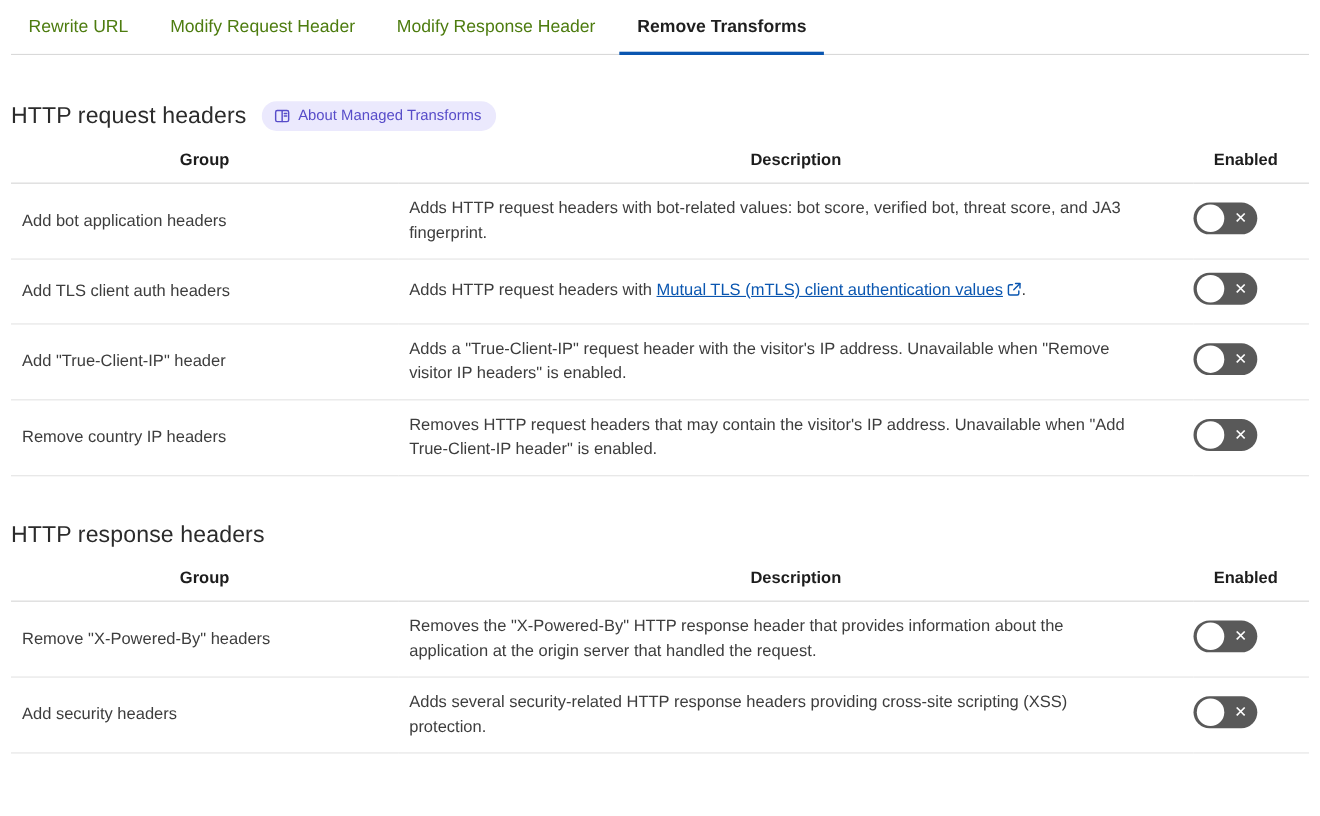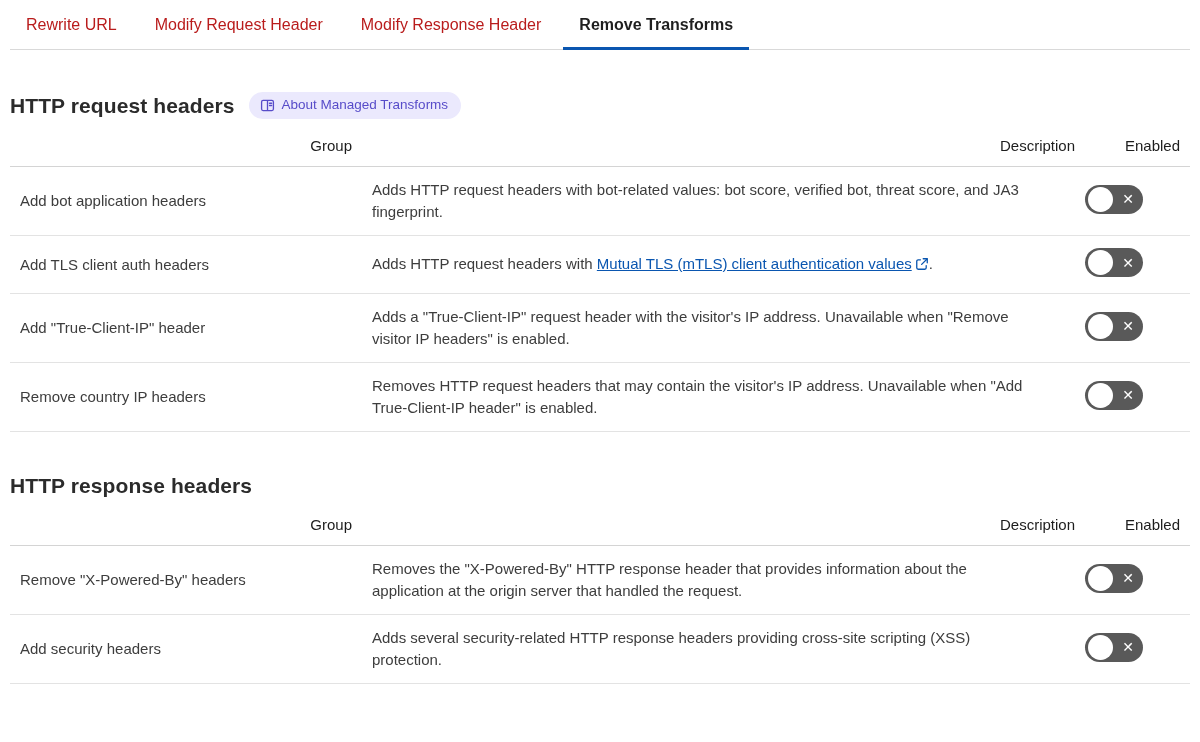--- a/index.html
+++ b/index.html
@@ -10,21 +10,21 @@
 
   
   .tabbar {
     display: flex;
     align-items: flex-end;
     border-bottom: 1px solid #d9d9d9;
     padding-top: 8px;
   }
   .tab {
     font-size: 16px;
-    color: #b91c1c;
+    color: #4d7c0f;
     padding: 8px 16px 13px 16px;
     margin-right: 6px;
     margin-bottom: -1px;
     border-bottom: 3px solid transparent;
     cursor: pointer;
     white-space: nowrap;
   }
   .tab.active {
     color: #1f1f1f;
     font-weight: 700;
@@ -33,21 +33,21 @@
 
   
   .section-head {
     display: flex;
     align-items: center;
     gap: 14px;
     margin-top: 42px;
   }
   h2.section-title {
     font-size: 21px;
-    font-weight: 700;
+    font-weight: 400;
     color: #2b2b2b;
     letter-spacing: 0.1px;
   }
   .badge {
     display: inline-flex;
     gap: 7px;
     background: var(--badge-bg, #ebe9fd);
     color: var(--badge-text, #574cc9);
     font-size: 13.5px;
     line-height: 1;
@@ -63,23 +63,23 @@
     width: 100%;
     border-collapse: collapse;
     table-layout: fixed;
     margin-top: 12px;
   }
   col.c-group { width: 352px; }
   col.c-desc  { width: auto; }
   col.c-enabled { width: 105px; }
 
   th {
-    text-align: right;
+    text-align: center;
     font-size: 15px;
-    font-weight: 400;
+    font-weight: 700;
     color: #1d1d1d;
     padding: 6px 10px 12px 10px;
     border-bottom: 1px solid #d4d4d4;
   }
   th.enabled-h { padding-left: 0; }
   td {
     font-size: 15px;
     line-height: 22px;
     color: #3d3d3d;
     vertical-align: middle;

